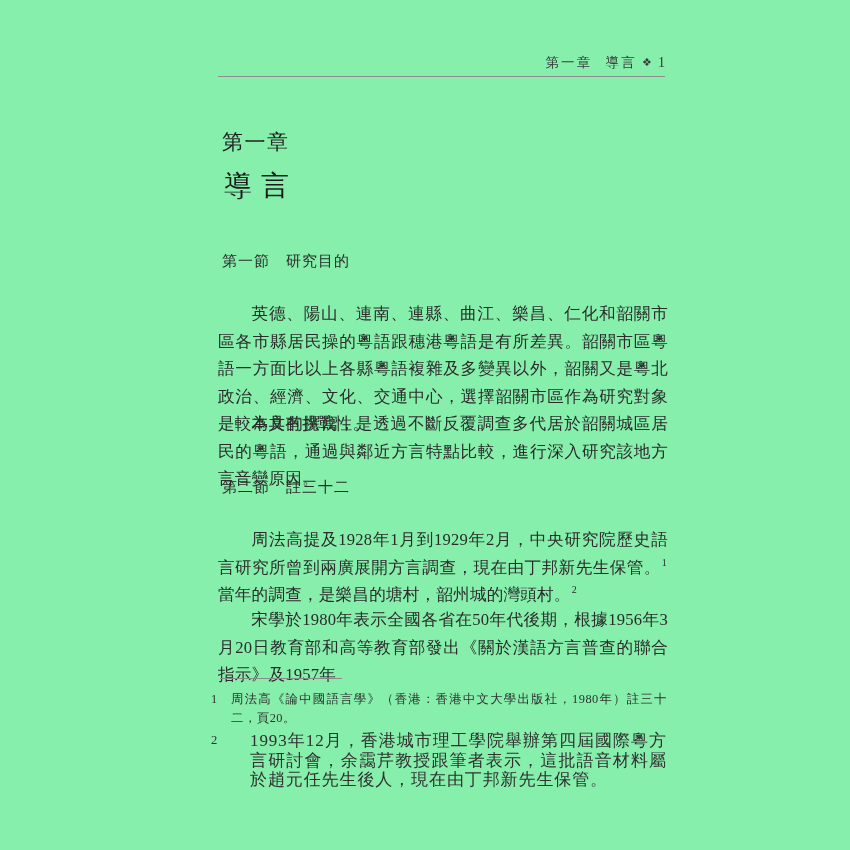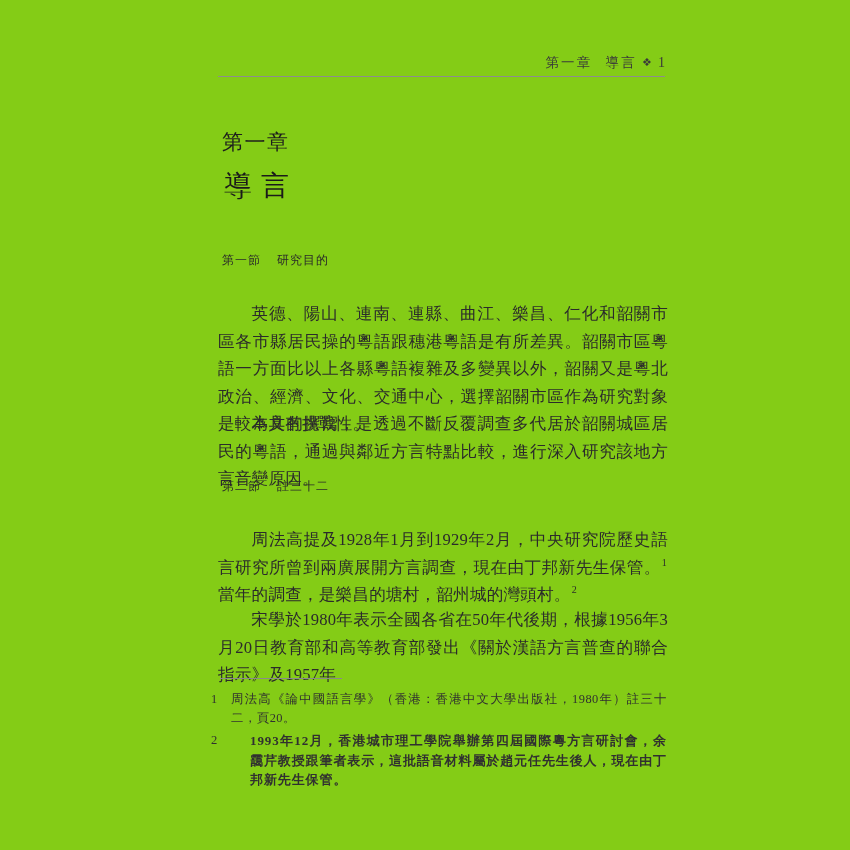--- a/index.html
+++ b/index.html
@@ -11,21 +11,21 @@
     height: 850px;
     background: #ffffff;
     font-family: "Liberation Serif", "DejaVu Serif", serif;
     color: #242424;
     overflow: hidden;
   }
   .page {
     position: relative;
     width: 850px;
     height: 850px;
-    background: #84cc16;
+    background: #86efac;
   }
 
   
   .runhead {
     position: absolute;
     left: 218px;
     top: 54px;
     width: 447px;
     text-align: right;
     font-size: 13.5px;
@@ -74,21 +74,21 @@
     letter-spacing: 9px;
     color: #1a1a1a;
     font-family: "Liberation Serif", "DejaVu Serif", serif;
   }
 
   
   .sect {
     position: absolute;
     left: 222px;
     font-family: Liberation Sans, sans-serif;
-    font-size: 12px;
+    font-size: 15px;
     letter-spacing: 1px;
     color: #2a2a2a;
   }
   .sect .sgap { display: inline-block; width: 16px; }
   #sect1 { top: 252px; }
   #sect2 { top: 478px; }
 
   
   .para {
     position: absolute;
@@ -150,23 +150,22 @@
   }
   .fn.latin {
     letter-spacing: 0.1px;
     font-size: 12.6px;
   }
   .fn .sub {
     display: block;
     padding-left: 19px;
     margin-top: 2px;
     letter-spacing: 0.9px;
-    font-size: 13px;
+    font-size: 17px;
     line-height: 19.5px;
-    font-weight: bold;
   }
 </style>
 </head>
 <body>
 
 <div class="page">
 
   <div class="runhead">
     <span class="seg">第一章</span><span class="gap"></span><span class="seg">導言</span><span class="diamond">❖</span><span class="pgnum">1</span>
   </div>

